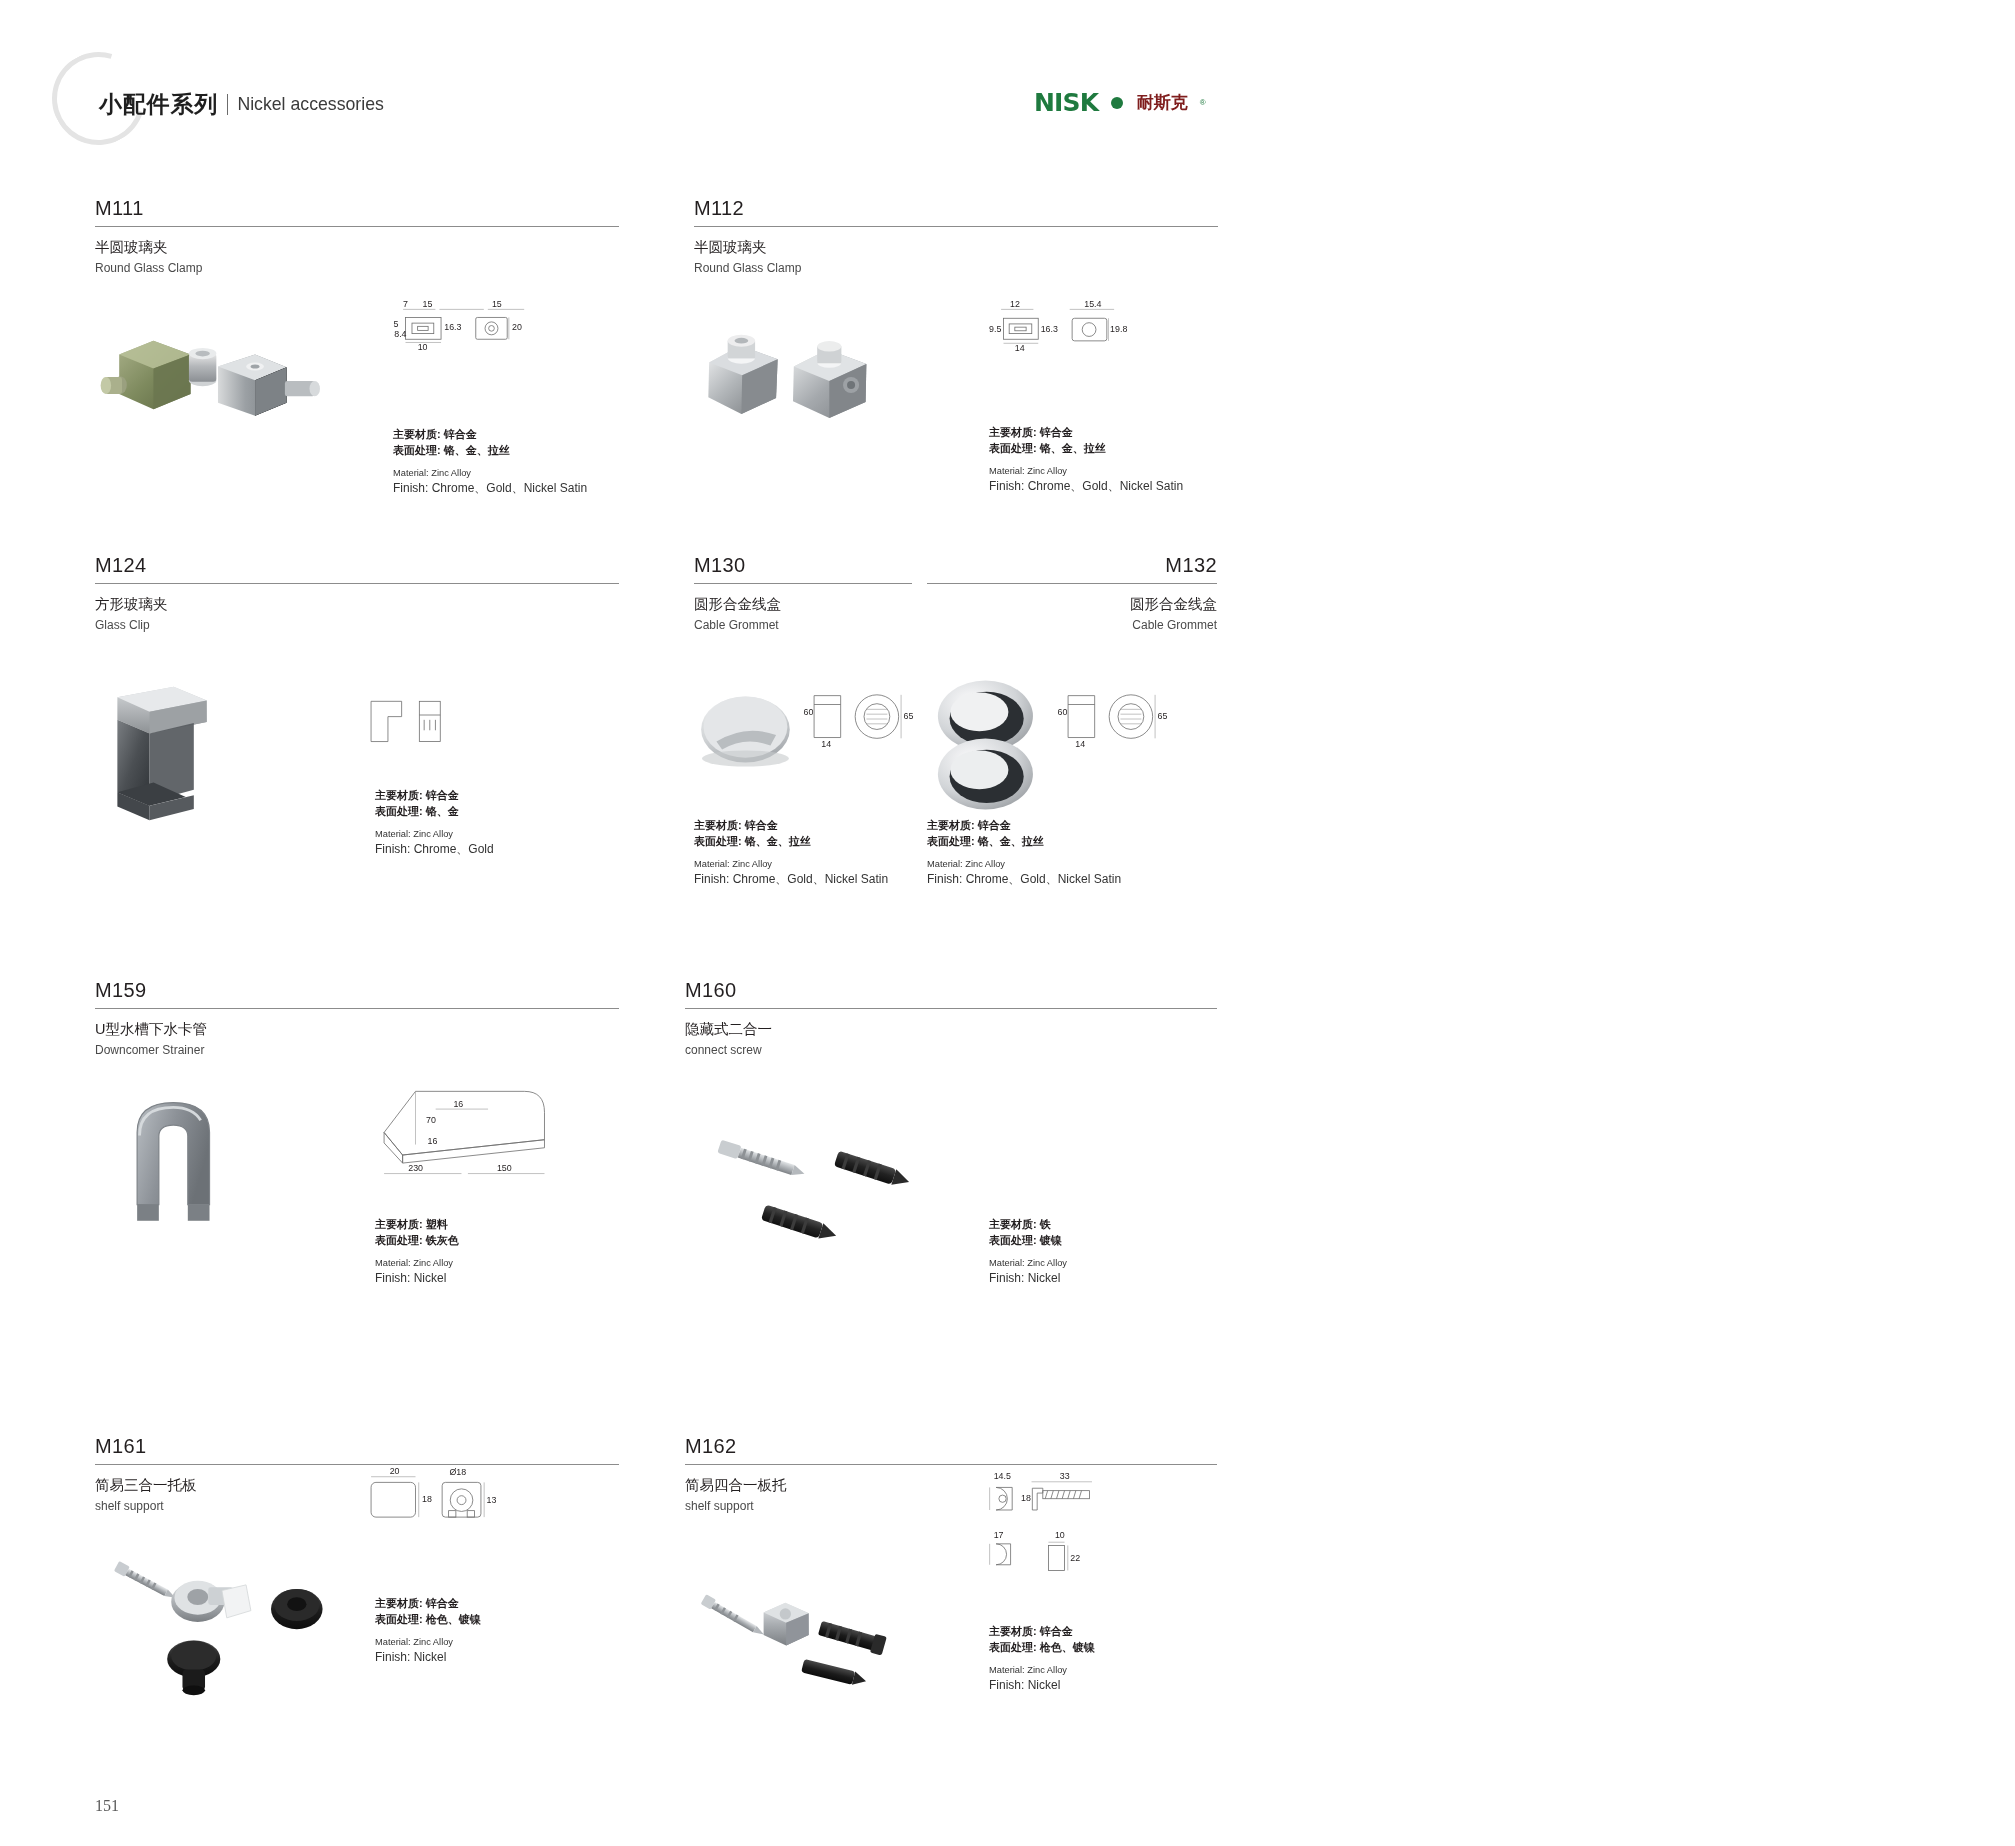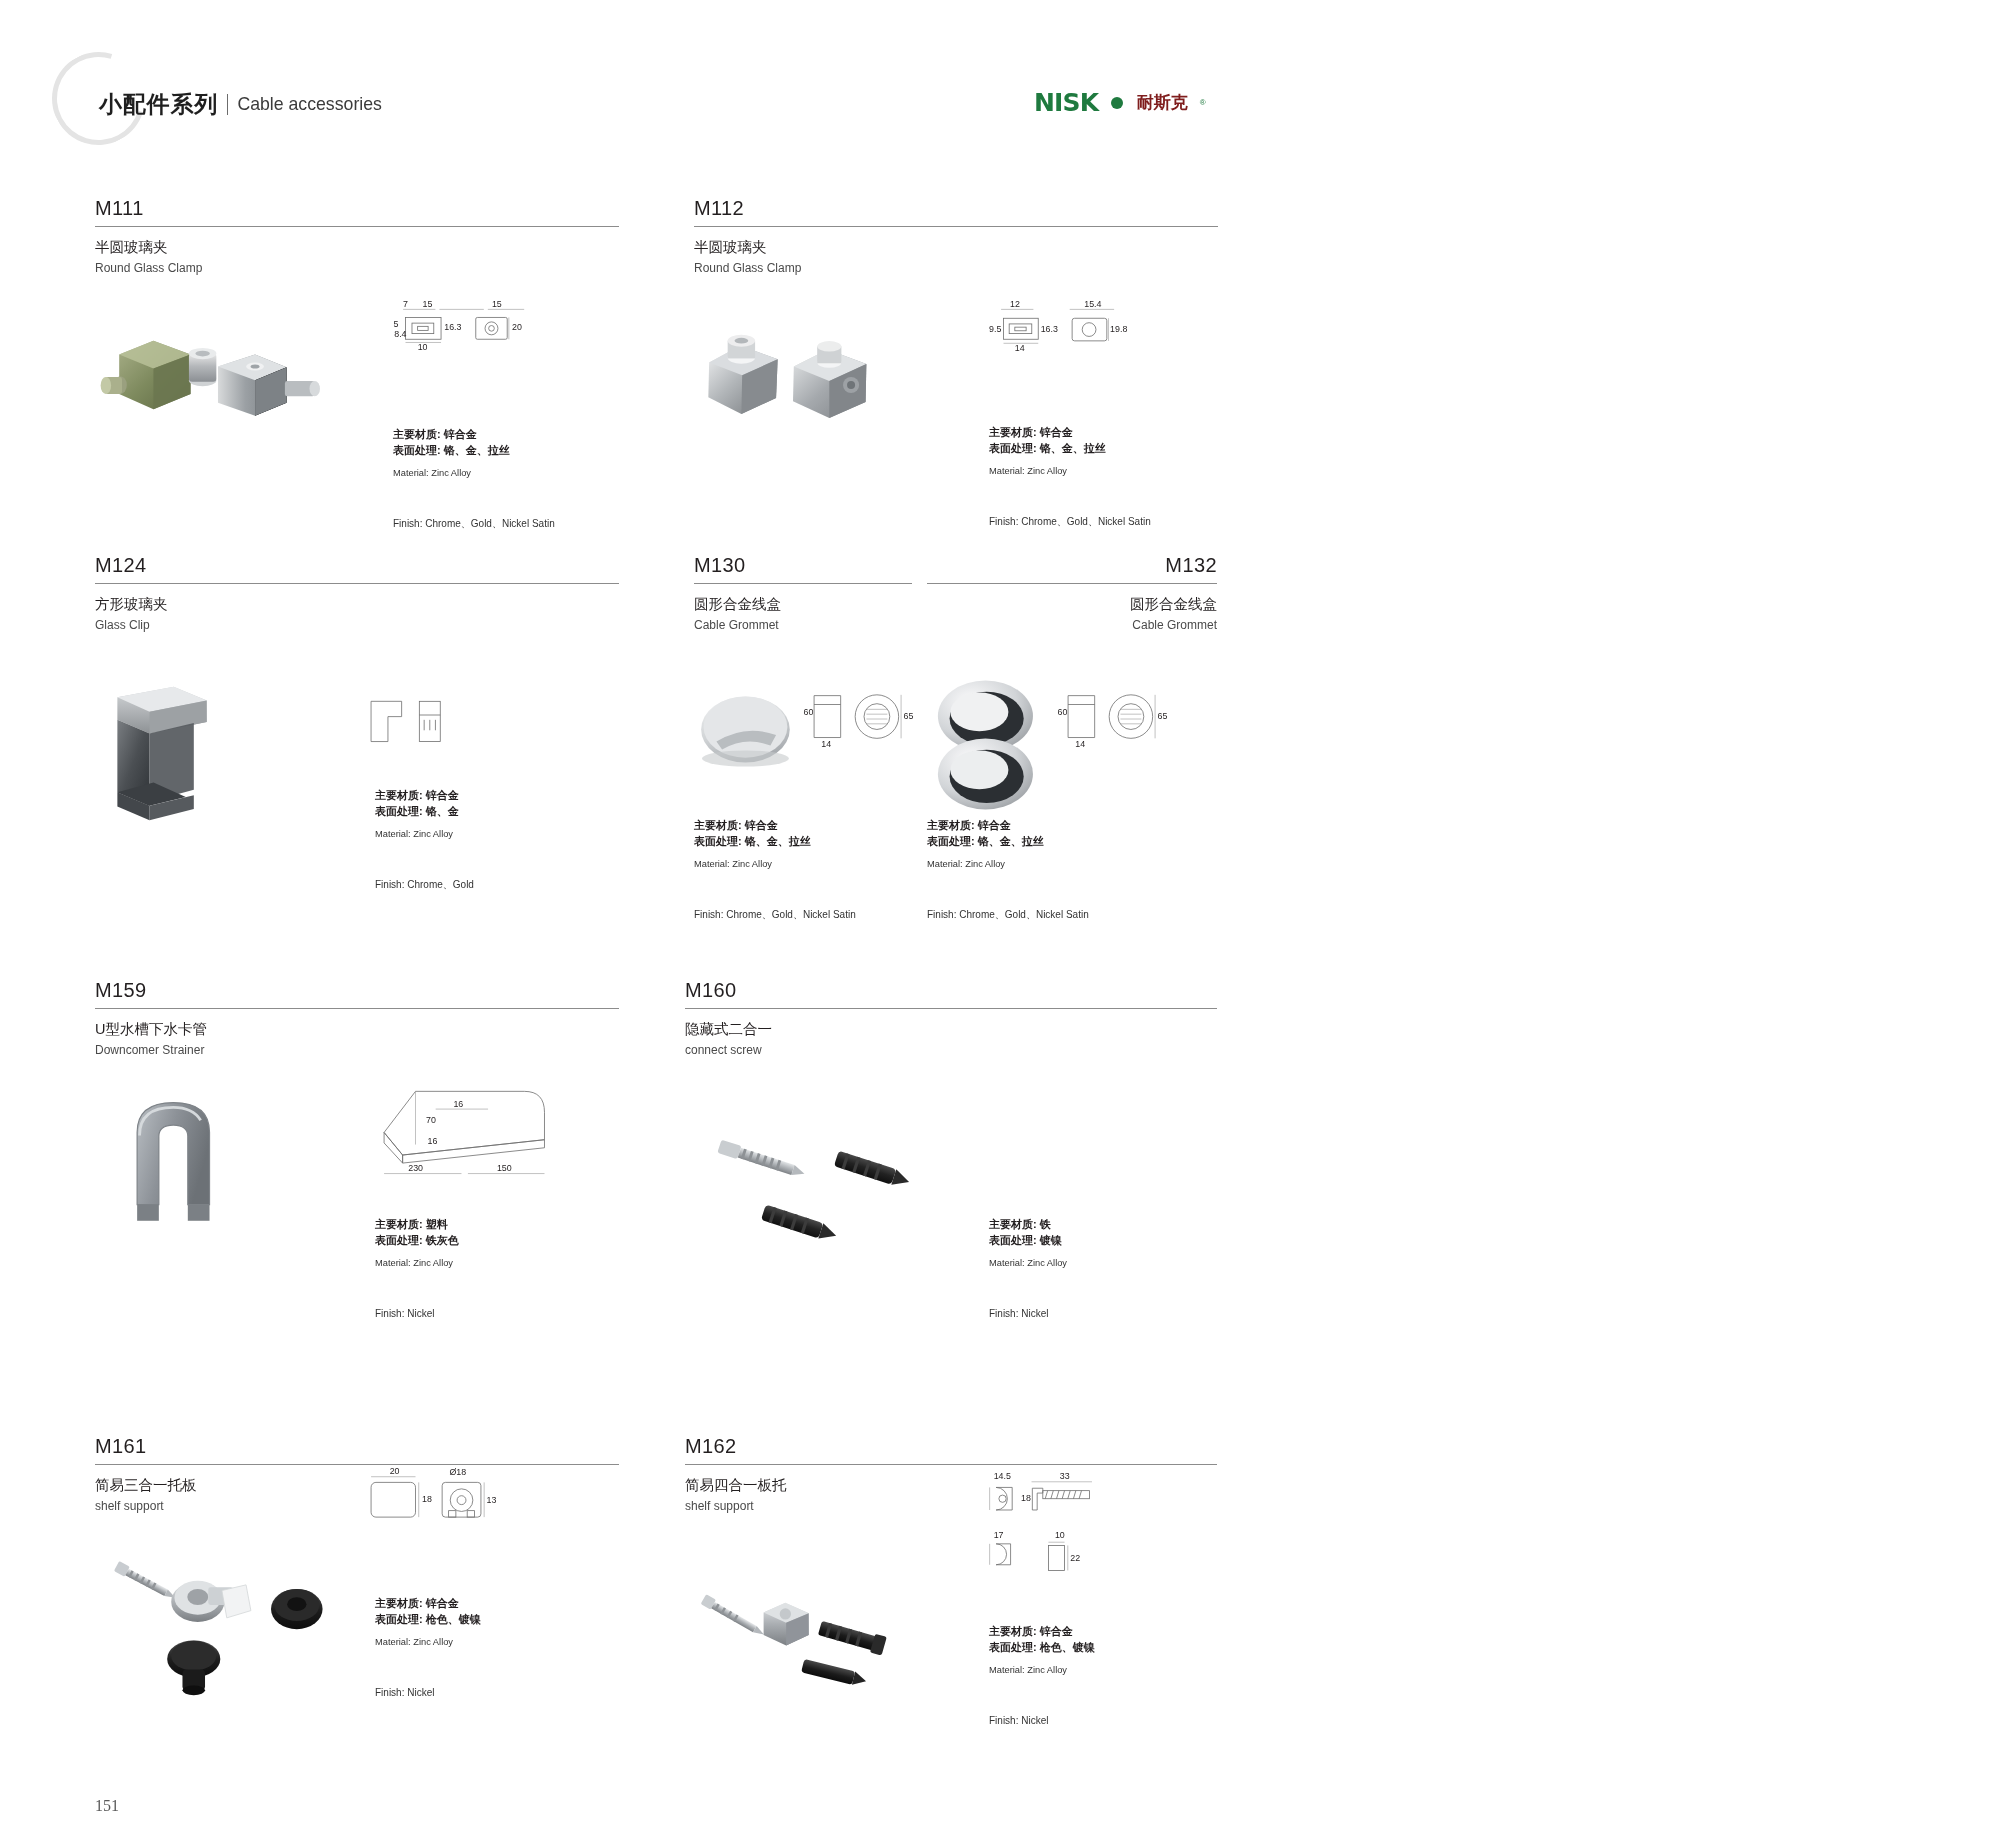--- a/index.html
+++ b/index.html
@@ -134,24 +134,23 @@
     font-weight: bold;
     white-space: nowrap;
   }
   .spec .en {
     font-size: 9.3px;
     color: #333333;
     white-space: nowrap;
     margin-top: 3.2px;
   }
   .spec .en2 {
-    font-size: 10px;
+    font-size: 12px;
     color: #333333;
     white-space: nowrap;
-    margin-top: 37px;
   }
   .gap { height: 5.6px; }
 
   
   .draw { position: absolute; }
   .dim-text {
     font-size: 22px;
     fill: #231f20;
     font-family: "Liberation Sans", sans-serif;
   }
@@ -171,21 +170,21 @@
   }
 </style>
 </head>
 <body>
 
 <div class="header">
   <div class="header-c"></div>
   <div class="header-title-wrap">
     <div class="header-title-cn">小配件系列</div>
     <div class="header-divider"></div>
-    <div class="header-title-en">Cable accessories</div>
+    <div class="header-title-en">Nickel accessories</div>
   </div>
   <div class="logo">
     <span class="logo-mark">NISK</span>
     <span class="logo-dot"></span>
     <span class="logo-cn">耐斯克</span>
     <span class="logo-r">®</span>
   </div>
 </div>
 
 <div class="product" style="left:95px; top:197px; width:524px;">

